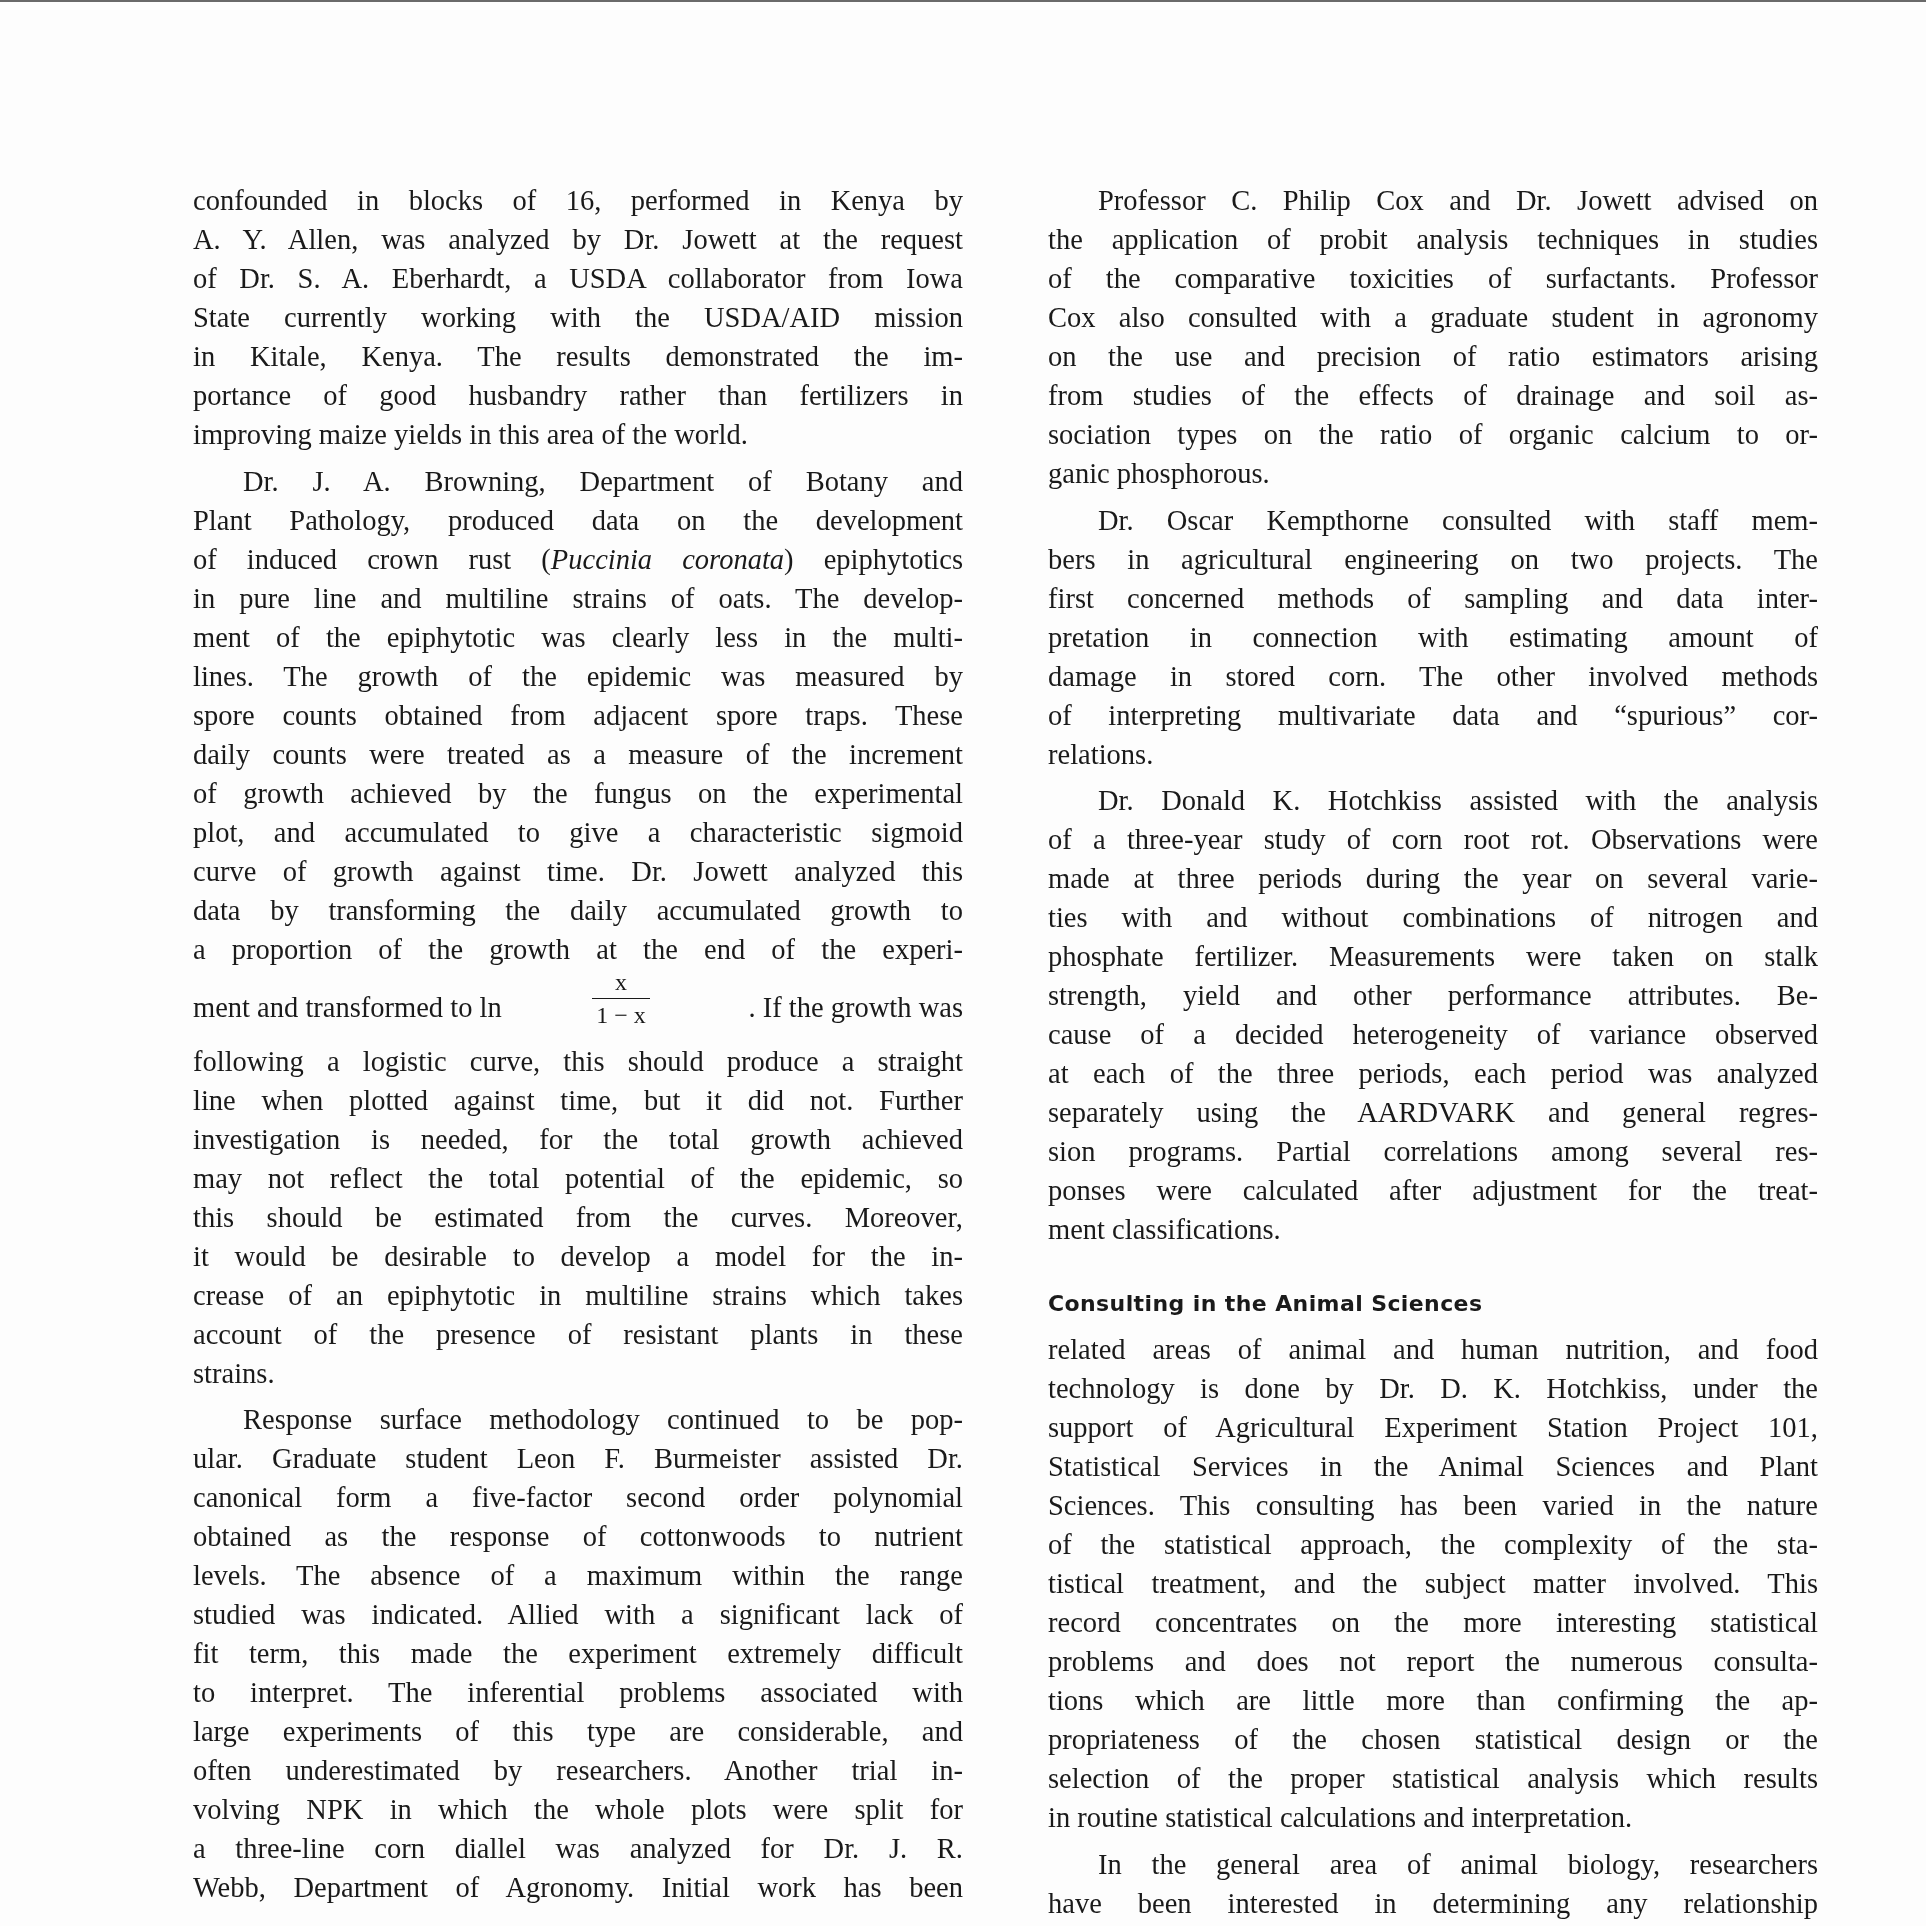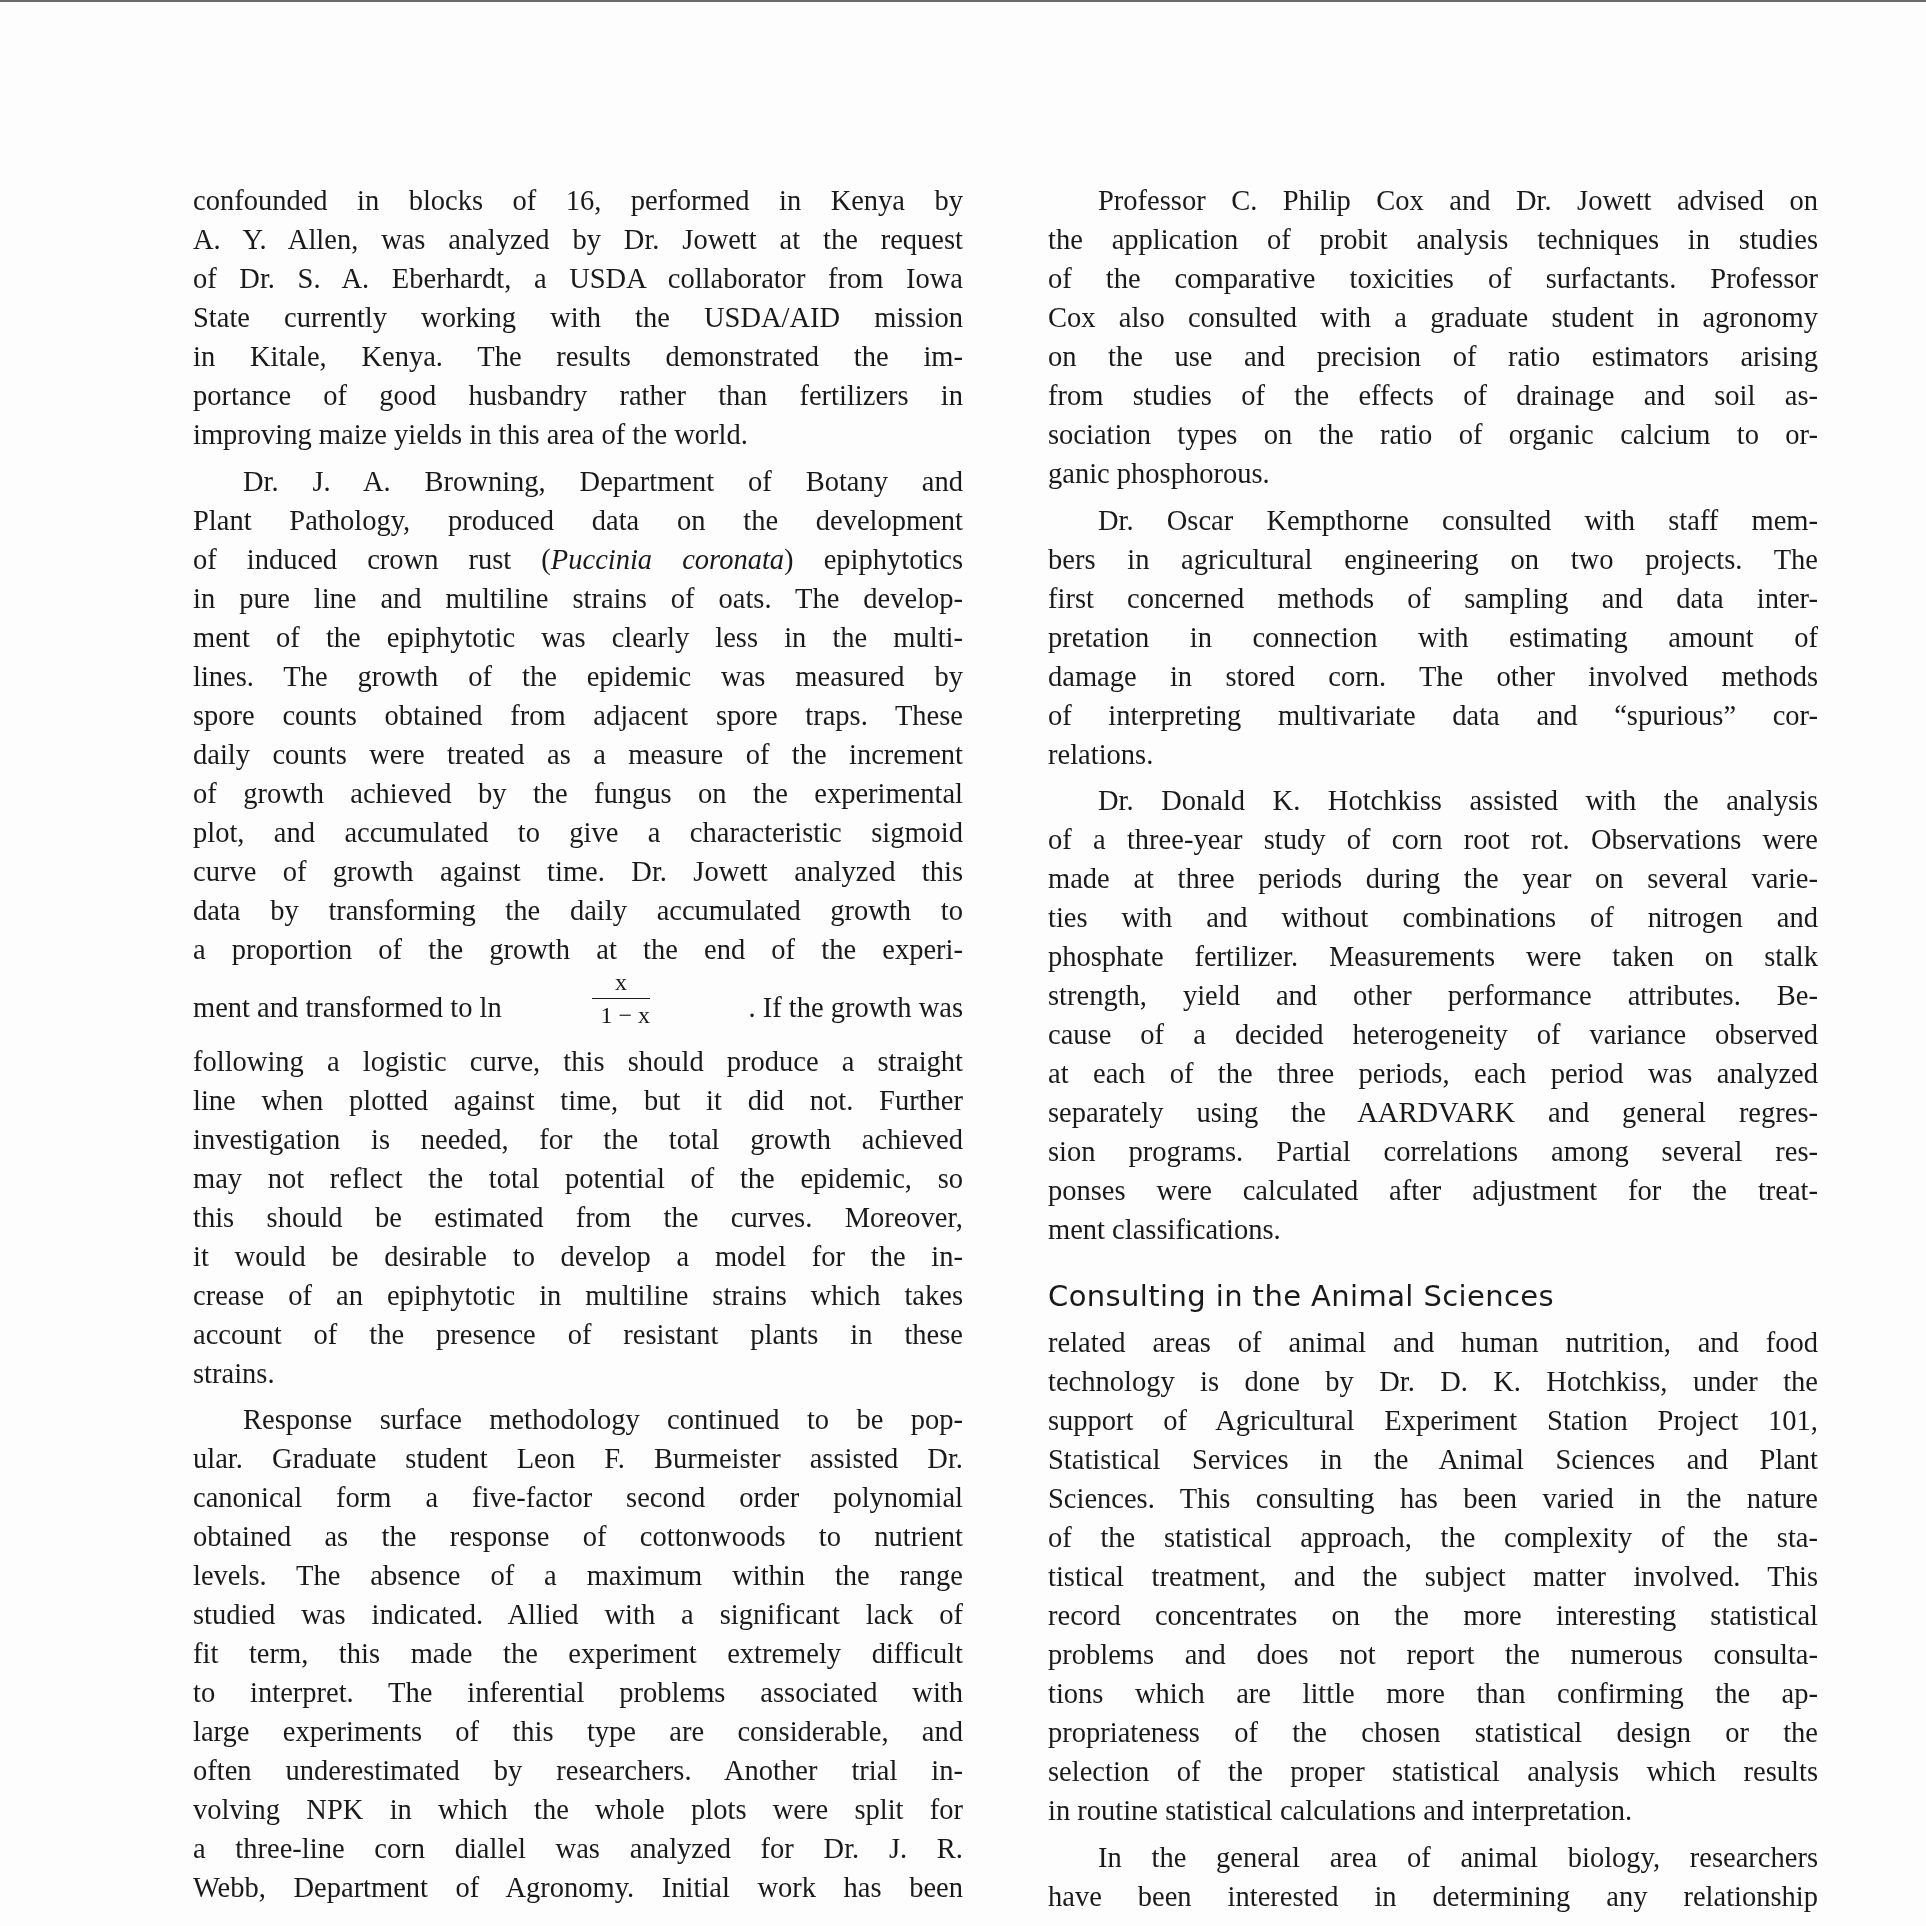--- a/index.html
+++ b/index.html
@@ -17,31 +17,31 @@
   }
   .col-left { left: 193px; }
   .col-right { left: 1048px; }
   .para { margin: 0 0 0 0; }
   .para + .para { margin-top: 7.7px; }
   .line { display: block; text-align: justify; text-align-last: justify; white-space: nowrap; height: 39px; }
   .line.last { text-align-last: left; }
   .indent { padding-left: 50px; }
   .heading {
     font-family: "DejaVu Sans", "Liberation Sans", sans-serif;
-    font-size: 29px; line-height: 39px; font-weight: normal;
-    margin: 28px 0 7px 0; letter-spacing: 0.4px;
+    font-size: 22px; line-height: 39px; font-weight: bold;
+    margin: 35px 0 7px 0; letter-spacing: 0.4px;
   }
   .formula-line { position: relative; height: 73px; display: block; }
   .formula-line .pre, .formula-line .post { position: absolute; top: 19px; }
   .formula-line .pre { left: 0; text-align: center; }
   .formula-line .post { right: 0; }
   .frac { position: absolute; left: 399px; top: 0; width: 58px; text-align: center; font-size: 24px; line-height: 27px; }
   .frac .num { display: block; }
   .frac .bar { display: block; height: 1.5px; background: #1a1a1a; margin: 2.3px 0; }
-  .frac .den { display: block; text-align: right; }
+  .frac .den { display: block; }
   em { font-style: italic; }
 </style>
 </head>
 <body>
 
 <div class="page">
   <div class="top-edge"></div>
 
   <div class="column col-left">
 

